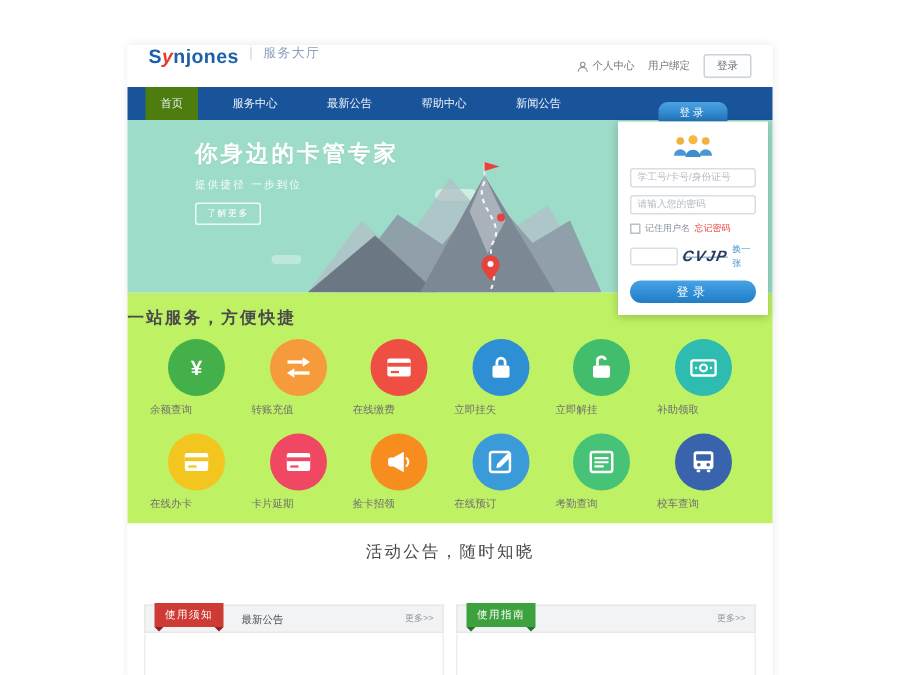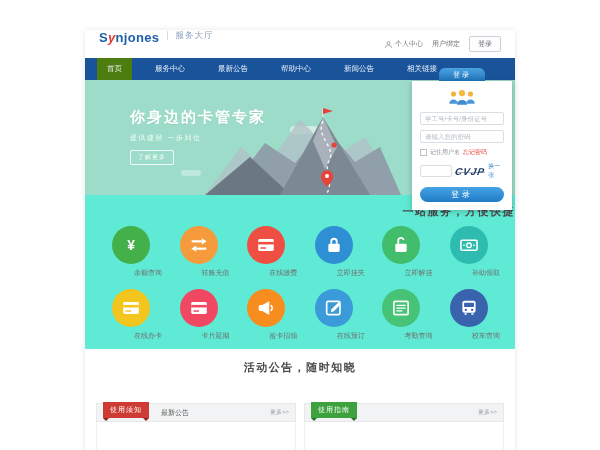--- a/index.html
+++ b/index.html
@@ -18,21 +18,21 @@
   .top-right .item{display:flex;align-items:center;gap:2px}
   .login-link{border:1px solid #c9d2da;border-radius:2px;padding:2px 8px;color:#667;background:#fdfdfd}
 
   
   .navbar{height:22px;background:#19549b;display:flex;align-items:stretch;padding-left:12px;gap:13px}
   .nav-item{color:#eaf2fb;font-size:7.5px;padding:0 10px;display:flex;align-items:center}
   .nav-item.active{background:#4d7c0f}
 
   
   .hero{height:115px;background:#9cdcc8;position:relative;overflow:hidden}
-  .hero-text{position:absolute;left:45px;top:28px;color:#fff;z-index:2}
+  .hero-text{position:absolute;left:45px;top:13px;color:#fff;z-index:2}
   .hero-title{font-size:15px;font-weight:bold;letter-spacing:2px;text-shadow:0 1px 1px rgba(0,0,0,.06)}
   .hero-sub{font-size:7px;margin-top:6px;opacity:.92;letter-spacing:1.5px}
   .hero-cta{display:inline-block;margin-top:7px;font-size:6px;border:1px solid rgba(255,255,255,.85);
             padding:2px 7px;border-radius:2px;color:#fff;letter-spacing:1px}
   .cloud{position:absolute;background:#fff;border-radius:12px;opacity:.5}
   .mountains{position:absolute;left:120px;bottom:0;z-index:1}
 
   
   .login-panel{position:absolute;left:327px;top:38px;width:100px;z-index:6}
   .login-tab{width:46px;height:13px;margin:0 auto;background:linear-gradient(#4aa2e2,#2176bc);
@@ -49,34 +49,34 @@
   .captcha-row{display:flex;align-items:center;gap:3px;margin-bottom:7px}
   .captcha-input{width:32px;height:12px;border:1px solid #d9dee3;border-radius:2px;font-size:6.5px;
                  padding:0 3px;box-sizing:border-box;outline:none}
   .captcha-img{font-size:10px;font-style:italic;font-weight:bold;color:#223c63;letter-spacing:1px;
                transform:skewX(-10deg);text-decoration:line-through;text-decoration-color:rgba(34,60,99,.4)}
   .refresh{font-size:6px;color:#3a8fd0}
   .login-submit{display:block;width:100%;height:15px;border:none;border-radius:8px;cursor:pointer;
                 background:linear-gradient(#47a3e5,#1f7cc6);color:#fff;font-size:8px;letter-spacing:3px}
 
   
-  .services{background:#5eead4;padding:4px 0 8px;text-align:right}
+  .services{background:#bef264;padding:4px 0 8px;text-align:left}
   .svc-title{font-size:11px;font-weight:bold;color:#4a4a4a;letter-spacing:1.5px;margin:5px 0 7px}
   .svc-grid{display:flex;flex-wrap:wrap;justify-content:space-between;padding:0 15px;row-gap:11px}
   .svc{width:62px;cursor:pointer}
   .svc-circle{width:38px;height:38px;border-radius:50%;margin:0 auto;display:flex;
               align-items:center;justify-content:center}
   .svc-circle svg{width:22px;height:22px;display:block}
   .svc-label{font-size:7px;color:#707070;margin-top:4px}
   .more-btn{display:inline-block;margin-top:8px;background:#f26d21;color:#fff;font-size:7.5px;
             padding:4px 12px;border-radius:3px;cursor:pointer;letter-spacing:1px}
 
   
   .activity{background:#fff;padding-top:11px;text-align:center}
-  .act-title{font-size:11px;font-weight:bold;color:#4a4a4a;letter-spacing:1.5px;margin-bottom:28px}
+  .act-title{font-size:11px;font-weight:normal;color:#4a4a4a;letter-spacing:1.5px;margin-bottom:28px}
   .panels{display:flex;gap:8px;padding:0 11px;text-align:left}
   .panel{flex:1;position:relative}
   .panel-header{height:17px;background:#f2f3f4;border:1px solid #e8e8e8;display:flex;
                 align-items:center;position:relative}
   .ribbon{position:absolute;left:6px;top:-2px;height:16px;padding:0 7px;color:#fff;font-size:7px;
           display:flex;align-items:center;letter-spacing:1px}
   .ribbon.red{background:#ce3a34}
   .ribbon.green{background:#3da23d}
   .ribbon::before,.ribbon::after{content:"";position:absolute;bottom:-3px;width:0;height:0;
           border-left:3px solid transparent;border-right:3px solid transparent}
@@ -111,21 +111,20 @@
       <span class="login-link">登录</span>
     </div>
   </div>
 
   <div class="navbar" id="navbar">
       <div class="nav-item active">首页</div>
       <div class="nav-item">服务中心</div>
       <div class="nav-item">最新公告</div>
       <div class="nav-item">帮助中心</div>
       <div class="nav-item">新闻公告</div>
-      <div class="nav-item">相关链接</div>
     </div>
 
   <div class="hero">
     <div class="cloud" style="left:205px;top:46px;width:28px;height:8px"></div>
     <div class="cloud" style="left:96px;top:90px;width:20px;height:6px;opacity:.35"></div>
     <svg class="mountains" width="196" height="88" viewBox="0 0 196 88">
       <polygon points="0,88 36,40 60,62 95,12 130,50 160,30 196,88" fill="#b3bfc7" opacity=".75"></polygon>
       <polygon points="20,88 60,36 90,56 120,20 150,55 175,40 196,88" fill="#8d9aa5" opacity=".9"></polygon>
       <polygon points="0,88 45,50 86,88" fill="#6b7884"></polygon>
       <polygon points="75,88 118,10 165,88" fill="#7c8894"></polygon>

